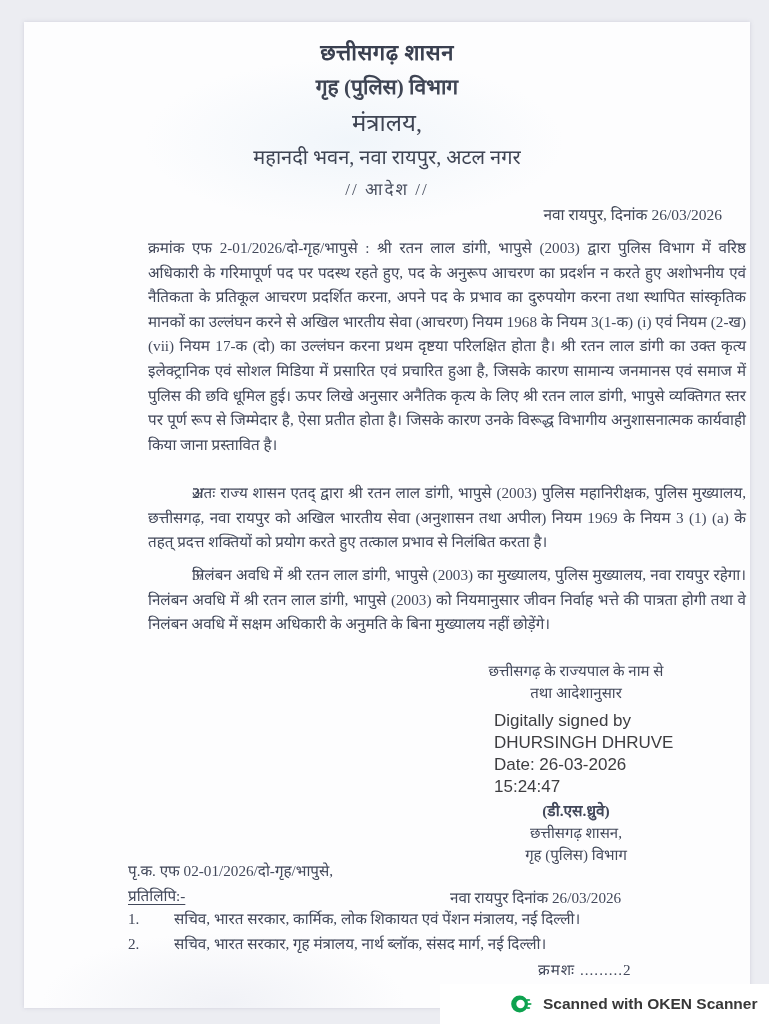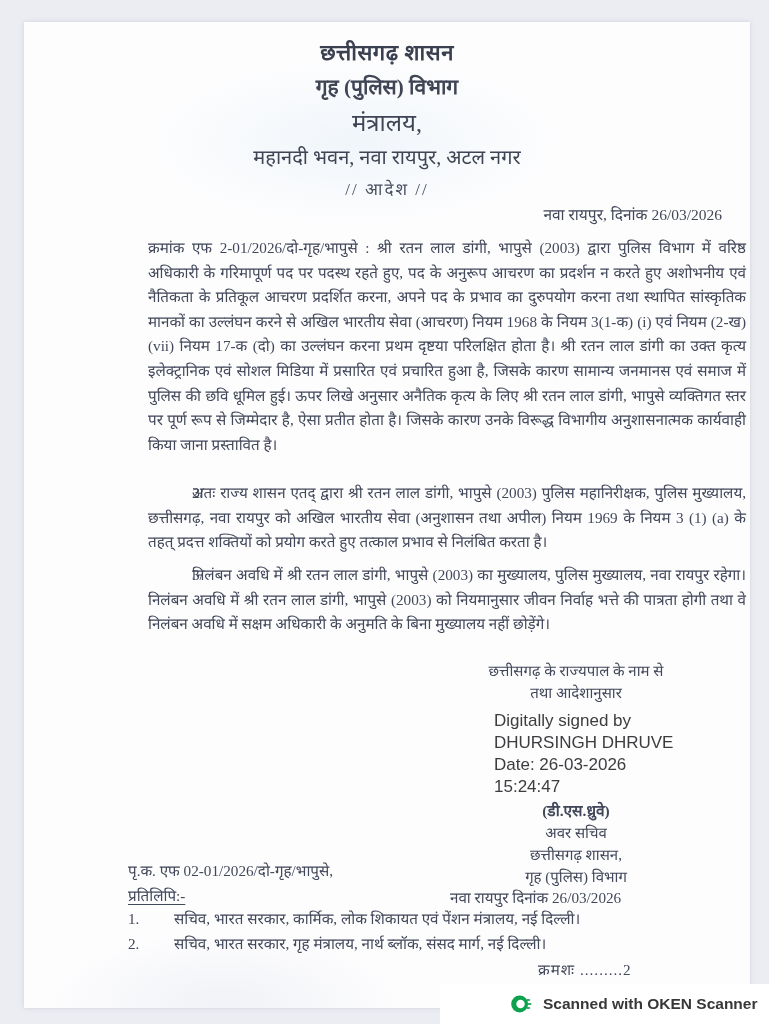--- a/index.html
+++ b/index.html
@@ -103,21 +103,20 @@
   <div class="sig-block">
     <div>छत्तीसगढ़ के राज्यपाल के नाम से</div>
     <div>तथा आदेशानुसार</div>
     <div class="digital-sig">
       <div>Digitally signed by</div>
       <div>DHURSINGH DHRUVE</div>
       <div>Date: 26-03-2026</div>
       <div>15:24:47</div>
     </div>
     <div class="sig-name">(डी.एस.ध्रुवे)</div>
-    <div>अवर सचिव</div>
     <div>छत्तीसगढ़ शासन,</div>
     <div>गृह (पुलिस) विभाग</div>
   </div>
 
   <div class="endorsement">
     <div class="endorse-row">
       <span>पृ.क. एफ 02-01/2026/दो-गृह/भापुसे,</span>
       <span class="endorse-date">नवा रायपुर दिनांक 26/03/2026</span>
     </div>
     <div class="copy-label">प्रतिलिपि:-</div>

